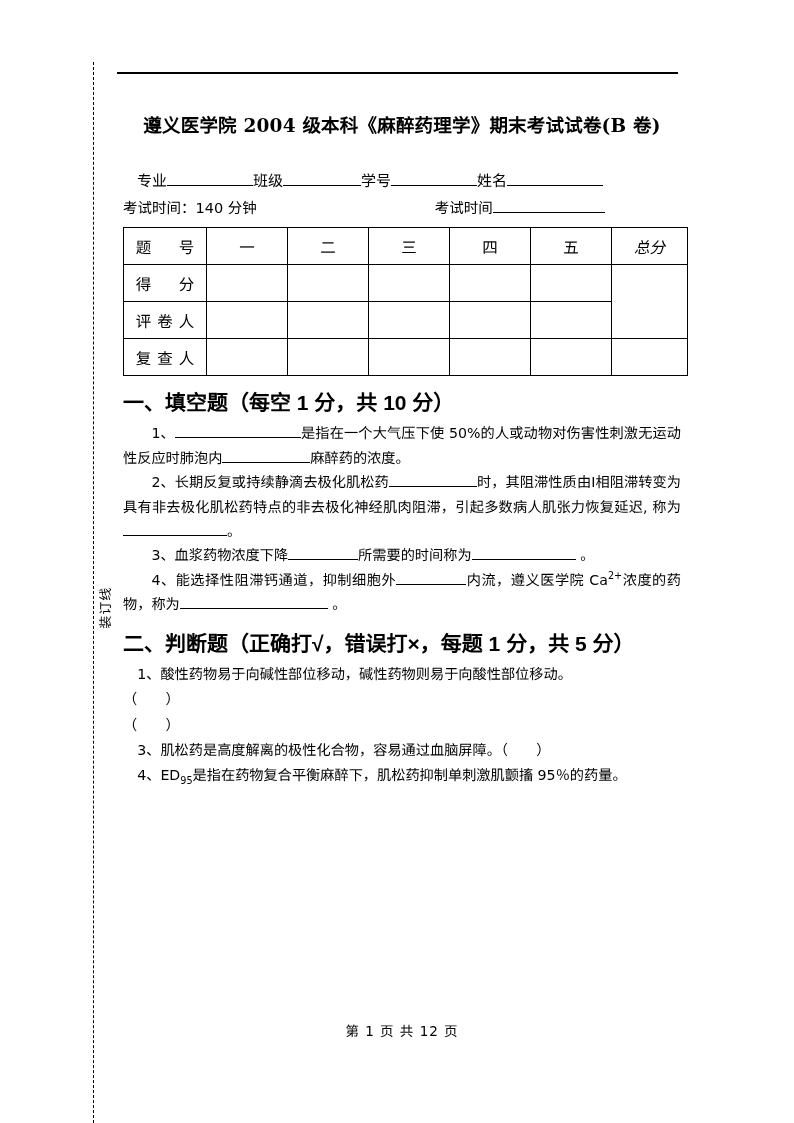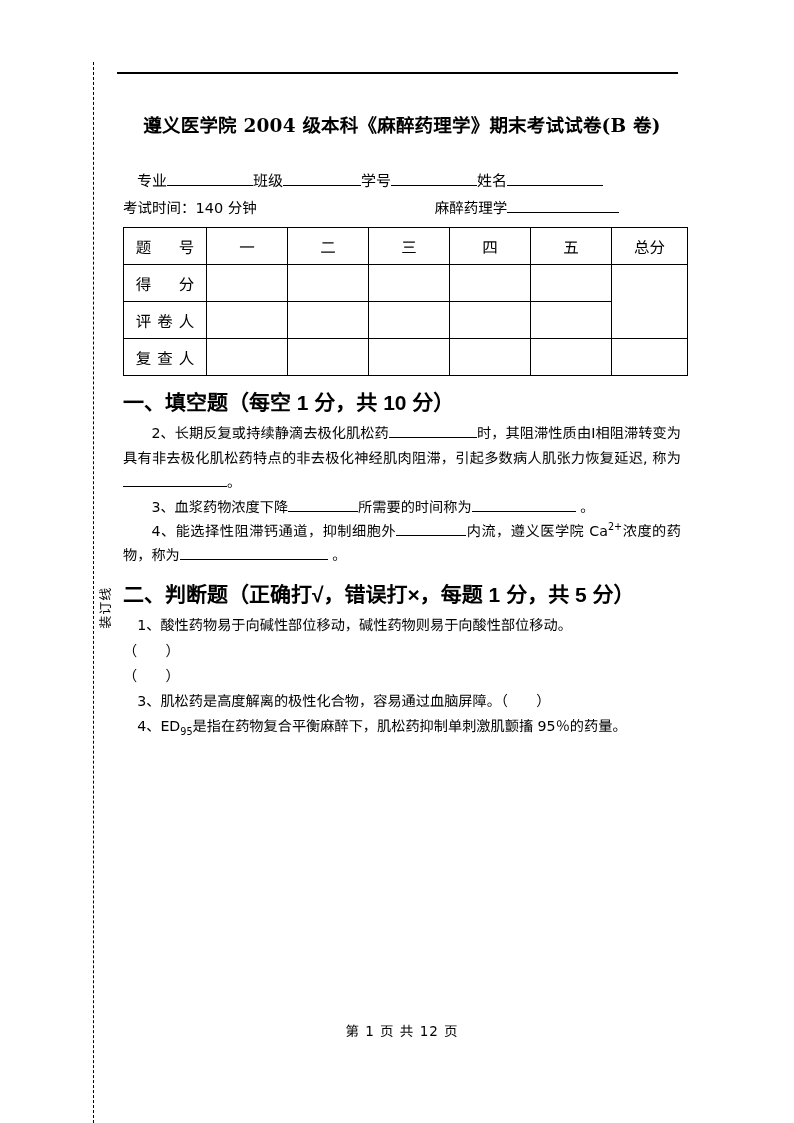--- a/index.html
+++ b/index.html
@@ -111,21 +111,21 @@
   table.score td {
     border: 1.3px solid #000000;
     height: 36px;
     text-align: center;
     vertical-align: middle;
     font-size: 15.5px;
     padding: 0;
   }
   td.rowlabel { width: 82px; letter-spacing: 6px; text-indent: 6px; }
   td.numcol   { width: 80px; }
-  td.totalcol { width: 75px; }
+  td.totalcol { width: 75px; font-style: italic; }
 
   
   h2.section {
     font-family: Liberation Sans, sans-serif;
     font-weight: bold;
     font-size: 21px;
     margin: 11px 0 3px 0;
     line-height: 1.5;
   }
 
@@ -188,21 +188,21 @@
 
   <div class="content">
 
     <h1 class="doc-title">遵义医学院 2004 级本科《麻醉药理学》期末考试试卷(B 卷)</h1>
 
     <div class="info-line">
       <span class="lead">专业</span><span class="blank b-major"></span><span>班级</span><span class="blank b-class"></span><span>学号</span><span class="blank b-sid"></span><span>姓名</span><span class="blank b-name"></span>
     </div>
 
     <div class="info-line2">
-      <span>考试时间：140 分钟</span><span class="right-part">麻醉药理学</span><span class="blank b-date"></span>
+      <span>考试时间：140 分钟</span><span class="right-part">考试时间</span><span class="blank b-date"></span>
     </div>
 
     <table class="score">
       <tbody>
         <tr>
           <td class="rowlabel">题　号</td>
           <td class="numcol">一</td>
           <td class="numcol">二</td>
           <td class="numcol">三</td>
           <td class="numcol">四</td>
@@ -233,20 +233,23 @@
           <td class="numcol"></td>
           <td class="numcol"></td>
           <td class="numcol"></td>
           <td class="totalcol"></td>
         </tr>
       </tbody>
     </table>
 
     <h2 class="section">一、填空题（每空 1 分，共 10 分）</h2>
 
+    <p class="q">
+      <span>1、</span><span class="fill f-xl"></span><span>是指在一个大气压下使 50%的人或动物对伤害性刺激无运动性反应时肺泡内</span><span class="fill f-md"></span><span>麻醉药的浓度。</span>
+    </p>
 
     <p class="q">
       <span>2、长期反复或持续静滴去极化肌松药</span><span class="fill f-md"></span><span>时，其阻滞性质由Ⅰ相阻滞转变为具有非去极化肌松药特点的非去极化神经肌肉阻滞，引起多数病人肌张力恢复延迟, 称为</span><span class="fill f-lg"></span><span>。</span>
     </p>
 
     <p class="q">
       <span>3、血浆药物浓度下降</span><span class="fill f-sm"></span><span>所需要的时间称为</span><span class="fill f-lg"></span><span> 。</span>
     </p>
 
     <p class="q">

